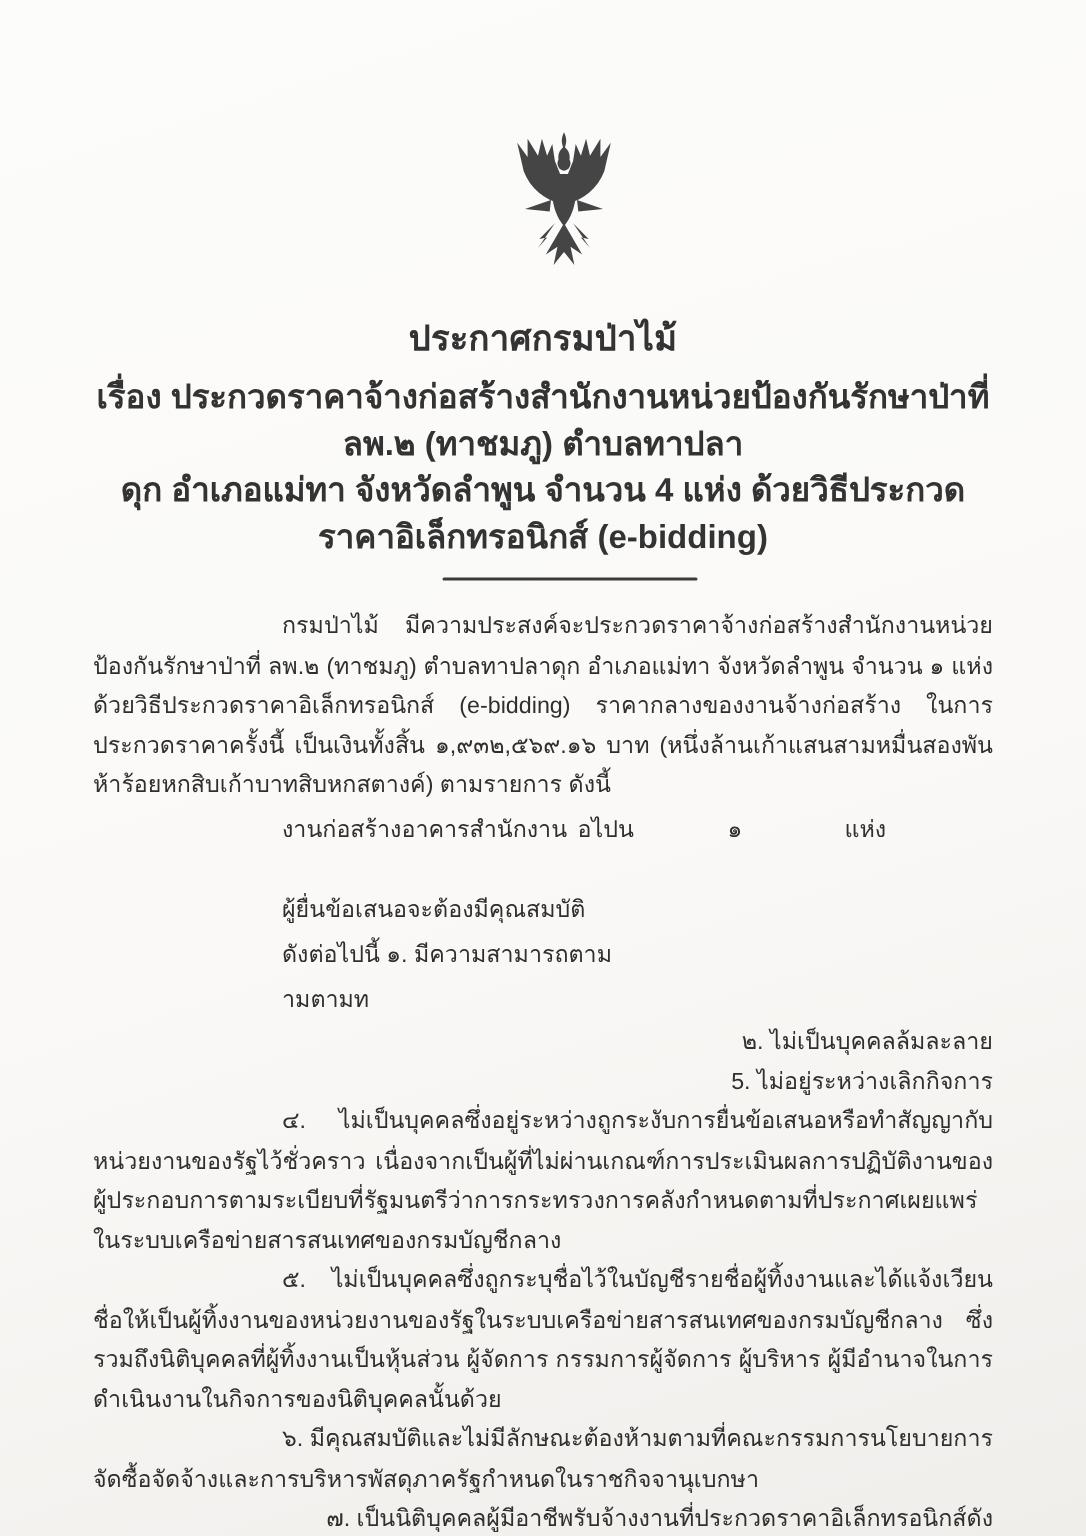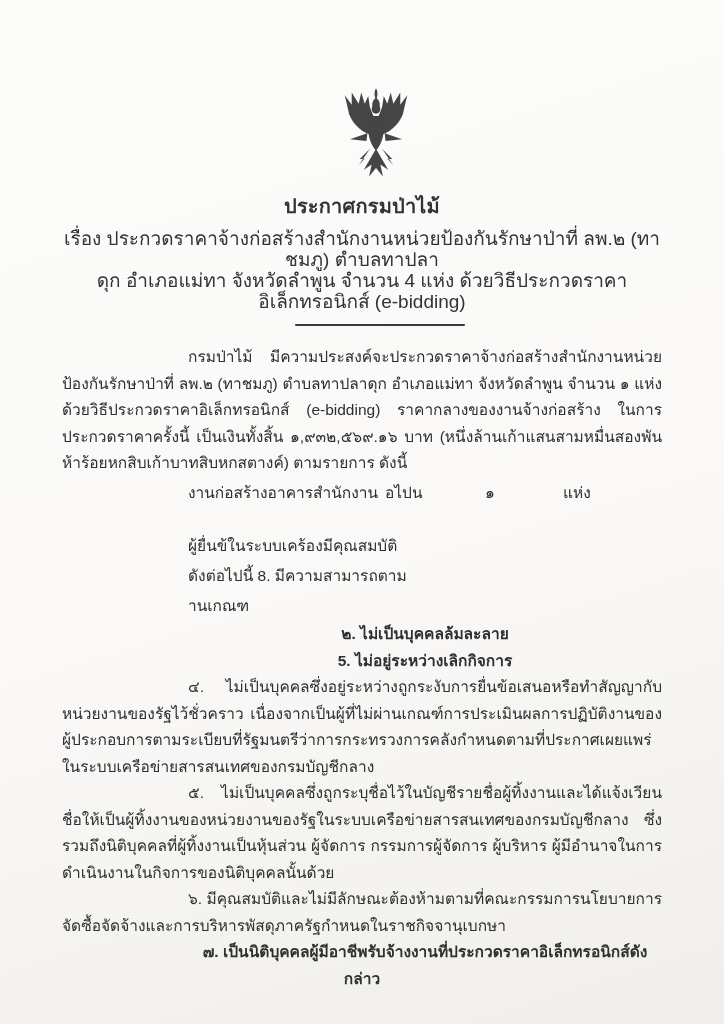--- a/index.html
+++ b/index.html
@@ -10,38 +10,38 @@
   }
   .paper{
     position:relative;width:724px;height:1024px;box-sizing:border-box;
     padding:0 62px;
     background:linear-gradient(163deg,#fcfcfb 0%,#faf9f7 55%,#f0eeeb 100%);
     color:#2e2e2e;
   }
   .doc-top{padding-top:84px;text-align:center;}
   .emblem{display:inline-block;transform:translateX(14px);}
   .doc-title{
-    margin-top:0;font-size:20px;font-weight:bold;color:#333;
+    margin-top:16px;font-size:23px;font-weight:bold;color:#333;
     letter-spacing:.2px;
   }
   .doc-subject{
-    margin-top:6px;font-size:19px;font-weight:normal;line-height:21px;color:#333;
+    margin-top:6px;font-size:22px;font-weight:bold;line-height:31px;color:#333;
   }
   .divider{width:170px;height:2px;background:#3a3a3a;margin:12px auto 0 auto;
     transform:translateX(18px);border-radius:1px;}
   .doc-body{margin-top:18px;font-size:15.5px;line-height:26.5px;color:#2f2f2f;}
   .para{margin:0;text-align:justify;text-indent:126px;}
   .work-row{
     display:grid;grid-template-columns:197px 100px 78px auto;
     padding-left:126px;margin-top:3px;font-family:Liberation Serif, serif;
   }
   .qual-intro{margin-top:25px;line-height:30px;}
   .qual-line{padding-left:126px;}
   .qual-item{margin:0;text-align:justify;text-indent:126px;}
-  .plain-item{margin:0;text-indent:126px;text-align:center;font-weight:bold;}
+  .plain-item{margin:0;text-indent:126px;text-align:right;}
 </style>
 </head>
 <body>
 
 <div class="paper">
 
   <div class="doc-top">
     <span class="emblem">
       <svg width="104" height="102" viewBox="0 0 120 112" aria-hidden="true">
         <g fill="#454545" stroke="none">
@@ -85,23 +85,23 @@
     <p class="para">กรมป่าไม้ มีความประสงค์จะประกวดราคาจ้างก่อสร้างสำนักงานหน่วยป้องกันรักษาป่าที่ ลพ.๒ (ทาชมภู) ตำบลทาปลาดุก อำเภอแม่ทา จังหวัดลำพูน จำนวน ๑ แห่ง ด้วยวิธีประกวดราคาอิเล็กทรอนิกส์ (e-bidding) ราคากลางของงานจ้างก่อสร้าง ในการประกวดราคาครั้งนี้ เป็นเงินทั้งสิ้น ๑,๙๓๒,๕๖๙.๑๖  บาท (หนึ่งล้านเก้าแสนสามหมื่นสองพันห้าร้อยหกสิบเก้าบาทสิบหกสตางค์) ตามรายการ ดังนี้</p>
 
     <div class="work-row">
       <span>งานก่อสร้างอาคารสำนักงาน</span>
       <span>อไปน</span>
       <span>๑</span>
       <span>แห่ง</span>
     </div>
 
     <div class="qual-intro">
-      <div class="qual-line">ผู้ยื่นข้ในระบบเคร้องมีคุณสมบัติ</div>
-      <div class="qual-line">ดังต่อไปนี้ 8. มีความสามารถตาม</div>
-      <div class="qual-line">านเกณฑ</div>
+      <div class="qual-line">ผู้ยื่นข้อเสนอจะต้องมีคุณสมบัติ</div>
+      <div class="qual-line">ดังต่อไปนี้ ๑. มีความสามารถตาม</div>
+      <div class="qual-line">ามตามท</div>
     </div>
 
     <p class="plain-item">๒. ไม่เป็นบุคคลล้มละลาย</p>
     <p class="plain-item">5. ไม่อยู่ระหว่างเลิกกิจการ</p>
     <p class="qual-item">๔. ไม่เป็นบุคคลซึ่งอยู่ระหว่างถูกระงับการยื่นข้อเสนอหรือทำสัญญากับหน่วยงานของรัฐไว้ชั่วคราว เนื่องจากเป็นผู้ที่ไม่ผ่านเกณฑ์การประเมินผลการปฏิบัติงานของผู้ประกอบการตามระเบียบที่รัฐมนตรีว่าการกระทรวงการคลังกำหนดตามที่ประกาศเผยแพร่ในระบบเครือข่ายสารสนเทศของกรมบัญชีกลาง</p>
     <p class="qual-item">๕. ไม่เป็นบุคคลซึ่งถูกระบุชื่อไว้ในบัญชีรายชื่อผู้ทิ้งงานและได้แจ้งเวียนชื่อให้เป็นผู้ทิ้งงานของหน่วยงานของรัฐในระบบเครือข่ายสารสนเทศของกรมบัญชีกลาง ซึ่งรวมถึงนิติบุคคลที่ผู้ทิ้งงานเป็นหุ้นส่วน ผู้จัดการ กรรมการผู้จัดการ ผู้บริหาร ผู้มีอำนาจในการดำเนินงานในกิจการของนิติบุคคลนั้นด้วย</p>
     <p class="qual-item">๖. มีคุณสมบัติและไม่มีลักษณะต้องห้ามตามที่คณะกรรมการนโยบายการจัดซื้อจัดจ้างและการบริหารพัสดุภาครัฐกำหนดในราชกิจจานุเบกษา</p>
     <p class="plain-item">๗. เป็นนิติบุคคลผู้มีอาชีพรับจ้างงานที่ประกวดราคาอิเล็กทรอนิกส์ดังกล่าว</p>
 
   </div>

